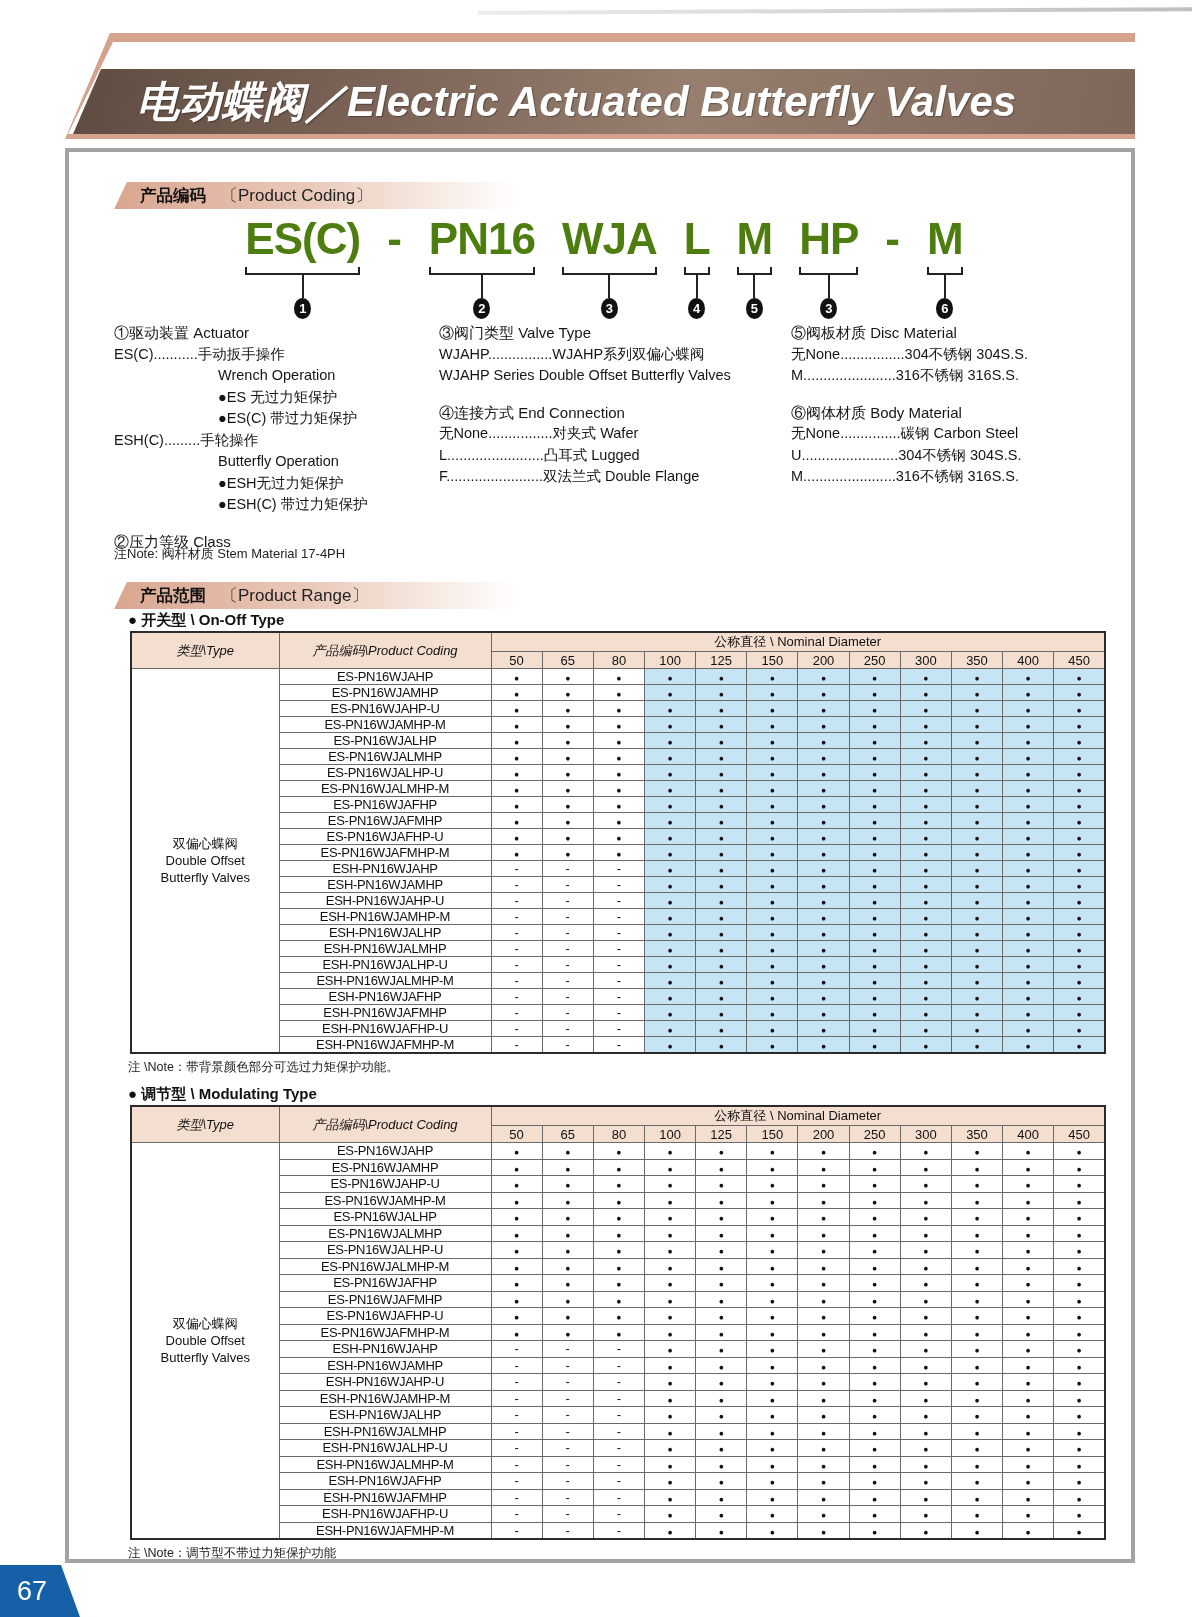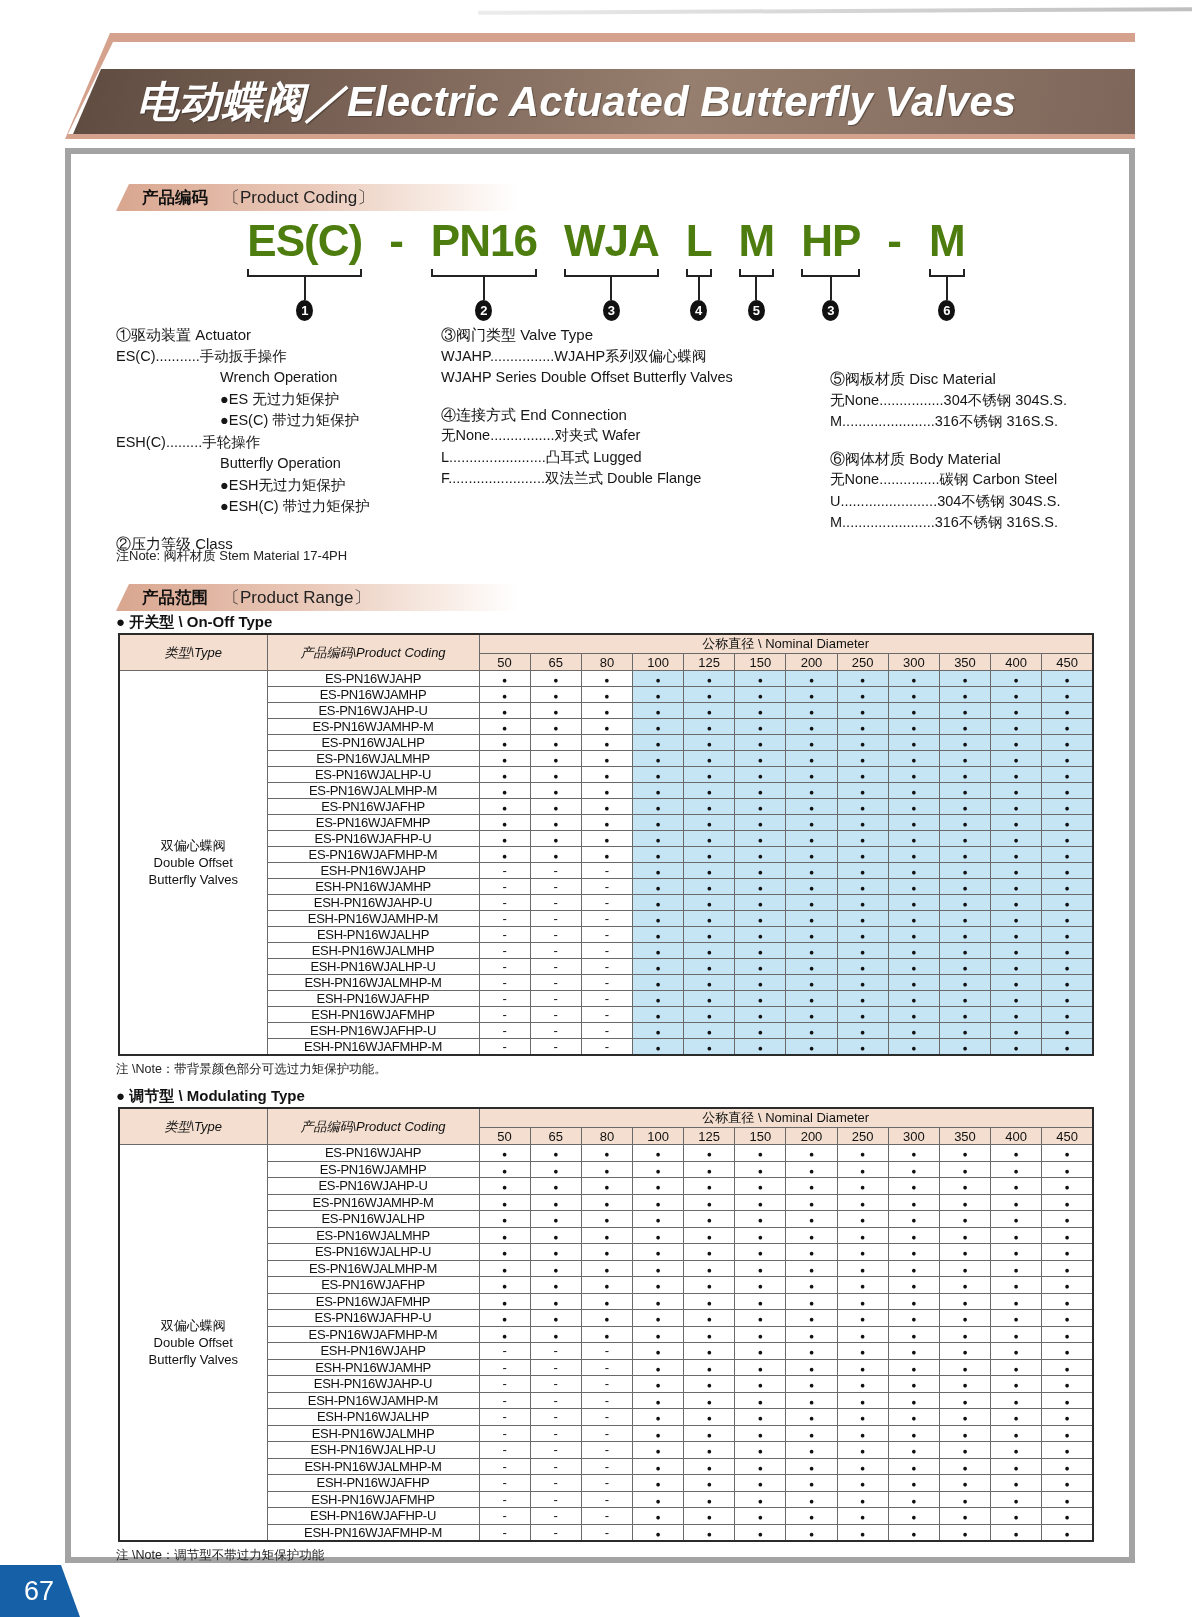--- a/index.html
+++ b/index.html
@@ -19,21 +19,21 @@
   .banner-brown{position:absolute;inset:0;
                background:linear-gradient(103deg,#5d4a3f 0%,#7a6356 28%,#967f6e 58%,#7e675a 100%);
                clip-path:polygon(36px 36px,1070px 36px,1070px 101px,8px 101px);
                display:flex;align-items:center;}
   .banner-title{font-size:42px;font-weight:bold;font-style:italic;color:#ffffff;
                 padding-left:72px;padding-top:32px;letter-spacing:0px;white-space:nowrap;
                 text-shadow:1px 1px 1px rgba(0,0,0,0.35);}
 
   
   .content-box{position:absolute;left:65px;top:148px;width:1070px;height:1415px;
-               border:6px solid #a3a3a3;background:#fff;box-sizing:border-box;}
+               border:4px solid #a3a3a3;background:#fff;box-sizing:border-box;}
 
   
   .band{position:absolute;left:45px;height:27px;width:420px;
         background:linear-gradient(to right,#d9a68f 0%,#e9c8b8 45%,#f8ece5 78%,#ffffff 96%);
         clip-path:polygon(13px 0,100% 0,100% 100%,0 100%);
         display:flex;align-items:center;padding-left:26px;box-sizing:border-box;}
   .band-coding{top:30px;}
   .band-range{top:430px;}
   .band-zh{font-size:16.5px;font-weight:bold;color:#111;}
   .band-en{font-size:17px;color:#222;margin-left:15px;}
@@ -49,31 +49,31 @@
   .seg-stem{width:2px;height:23px;background:#222;}
   .seg-circle{width:17px;height:21px;border-radius:50%;background:#111;color:#fff;
               font-size:13px;font-weight:bold;display:flex;align-items:center;justify-content:center;}
   .seg-dash .seg-text{letter-spacing:0;}
 
   
   .spec-cols{position:absolute;left:45px;top:170px;width:990px;}
   .spec-col{position:absolute;top:0;}
   .col1{left:0;width:320px;}
   .col2{left:325px;width:375px;}
-  .col3{left:714px;width:280px;margin-top:44px;}
+  .col3{left:677px;width:280px;}
   .line{font-size:14.5px;line-height:21.5px;white-space:nowrap;color:#161616;}
   .line.head{font-size:15px;}
   .line.ind{padding-left:104px;}
   .block + .block{margin-top:15px;}
 
   .note{position:absolute;font-size:13px;color:#222;white-space:nowrap;}
   .note-stem{left:45px;top:393px;}
 
   
-  .range-area{position:absolute;left:45px;top:459px;width:990px;}
+  .range-area{position:absolute;left:59px;top:459px;width:990px;}
   .tbl-title{font-size:15px;font-weight:bold;color:#111;height:17px;line-height:17px;}
   .tbl-note{font-size:12.5px;color:#222;margin:5px 0 9px 0;}
   .t2-title{margin-top:7px;}
 
   table.range{border-collapse:collapse;table-layout:fixed;width:976px;margin-left:2px;
               margin-top:3px;border:2px solid #2b2b2b;}
   table.range th,table.range td{border:1px solid #6a6a6a;padding:0;box-sizing:border-box;
               text-align:center;vertical-align:middle;overflow:hidden;}
   table.range thead th{background:#f3decf;font-size:13px;font-weight:normal;color:#111;height:17px;}
   th.hd-bold{font-weight:bold;font-style:italic;}
@@ -84,21 +84,21 @@
   td.mark{font-size:13px;line-height:1;color:#111;}
   td.mark .dot{font-size:8.5px;}
   td.blue{background:#c5e5f5;}
   .t1 tbody td{height:15.5px;}
   .t2 tbody td{height:16.5px;}
 
   
   .footer-page{position:absolute;left:0;top:1565px;width:80px;height:52px;background:#1560a7;
                clip-path:polygon(0 0,61px 0,80px 52px,0 52px);
                display:flex;align-items:center;}
-  .footer-page span{color:#fff;font-size:27px;padding-left:24px;}
+  .footer-page span{color:#fff;font-size:27px;padding-left:17px;}
 </style>
 </head>
 <body>
 
 <div class="page">
 
   <div class="decor-line"></div>
 
   <div class="banner-wrap">
     <div class="banner-pink"></div>

